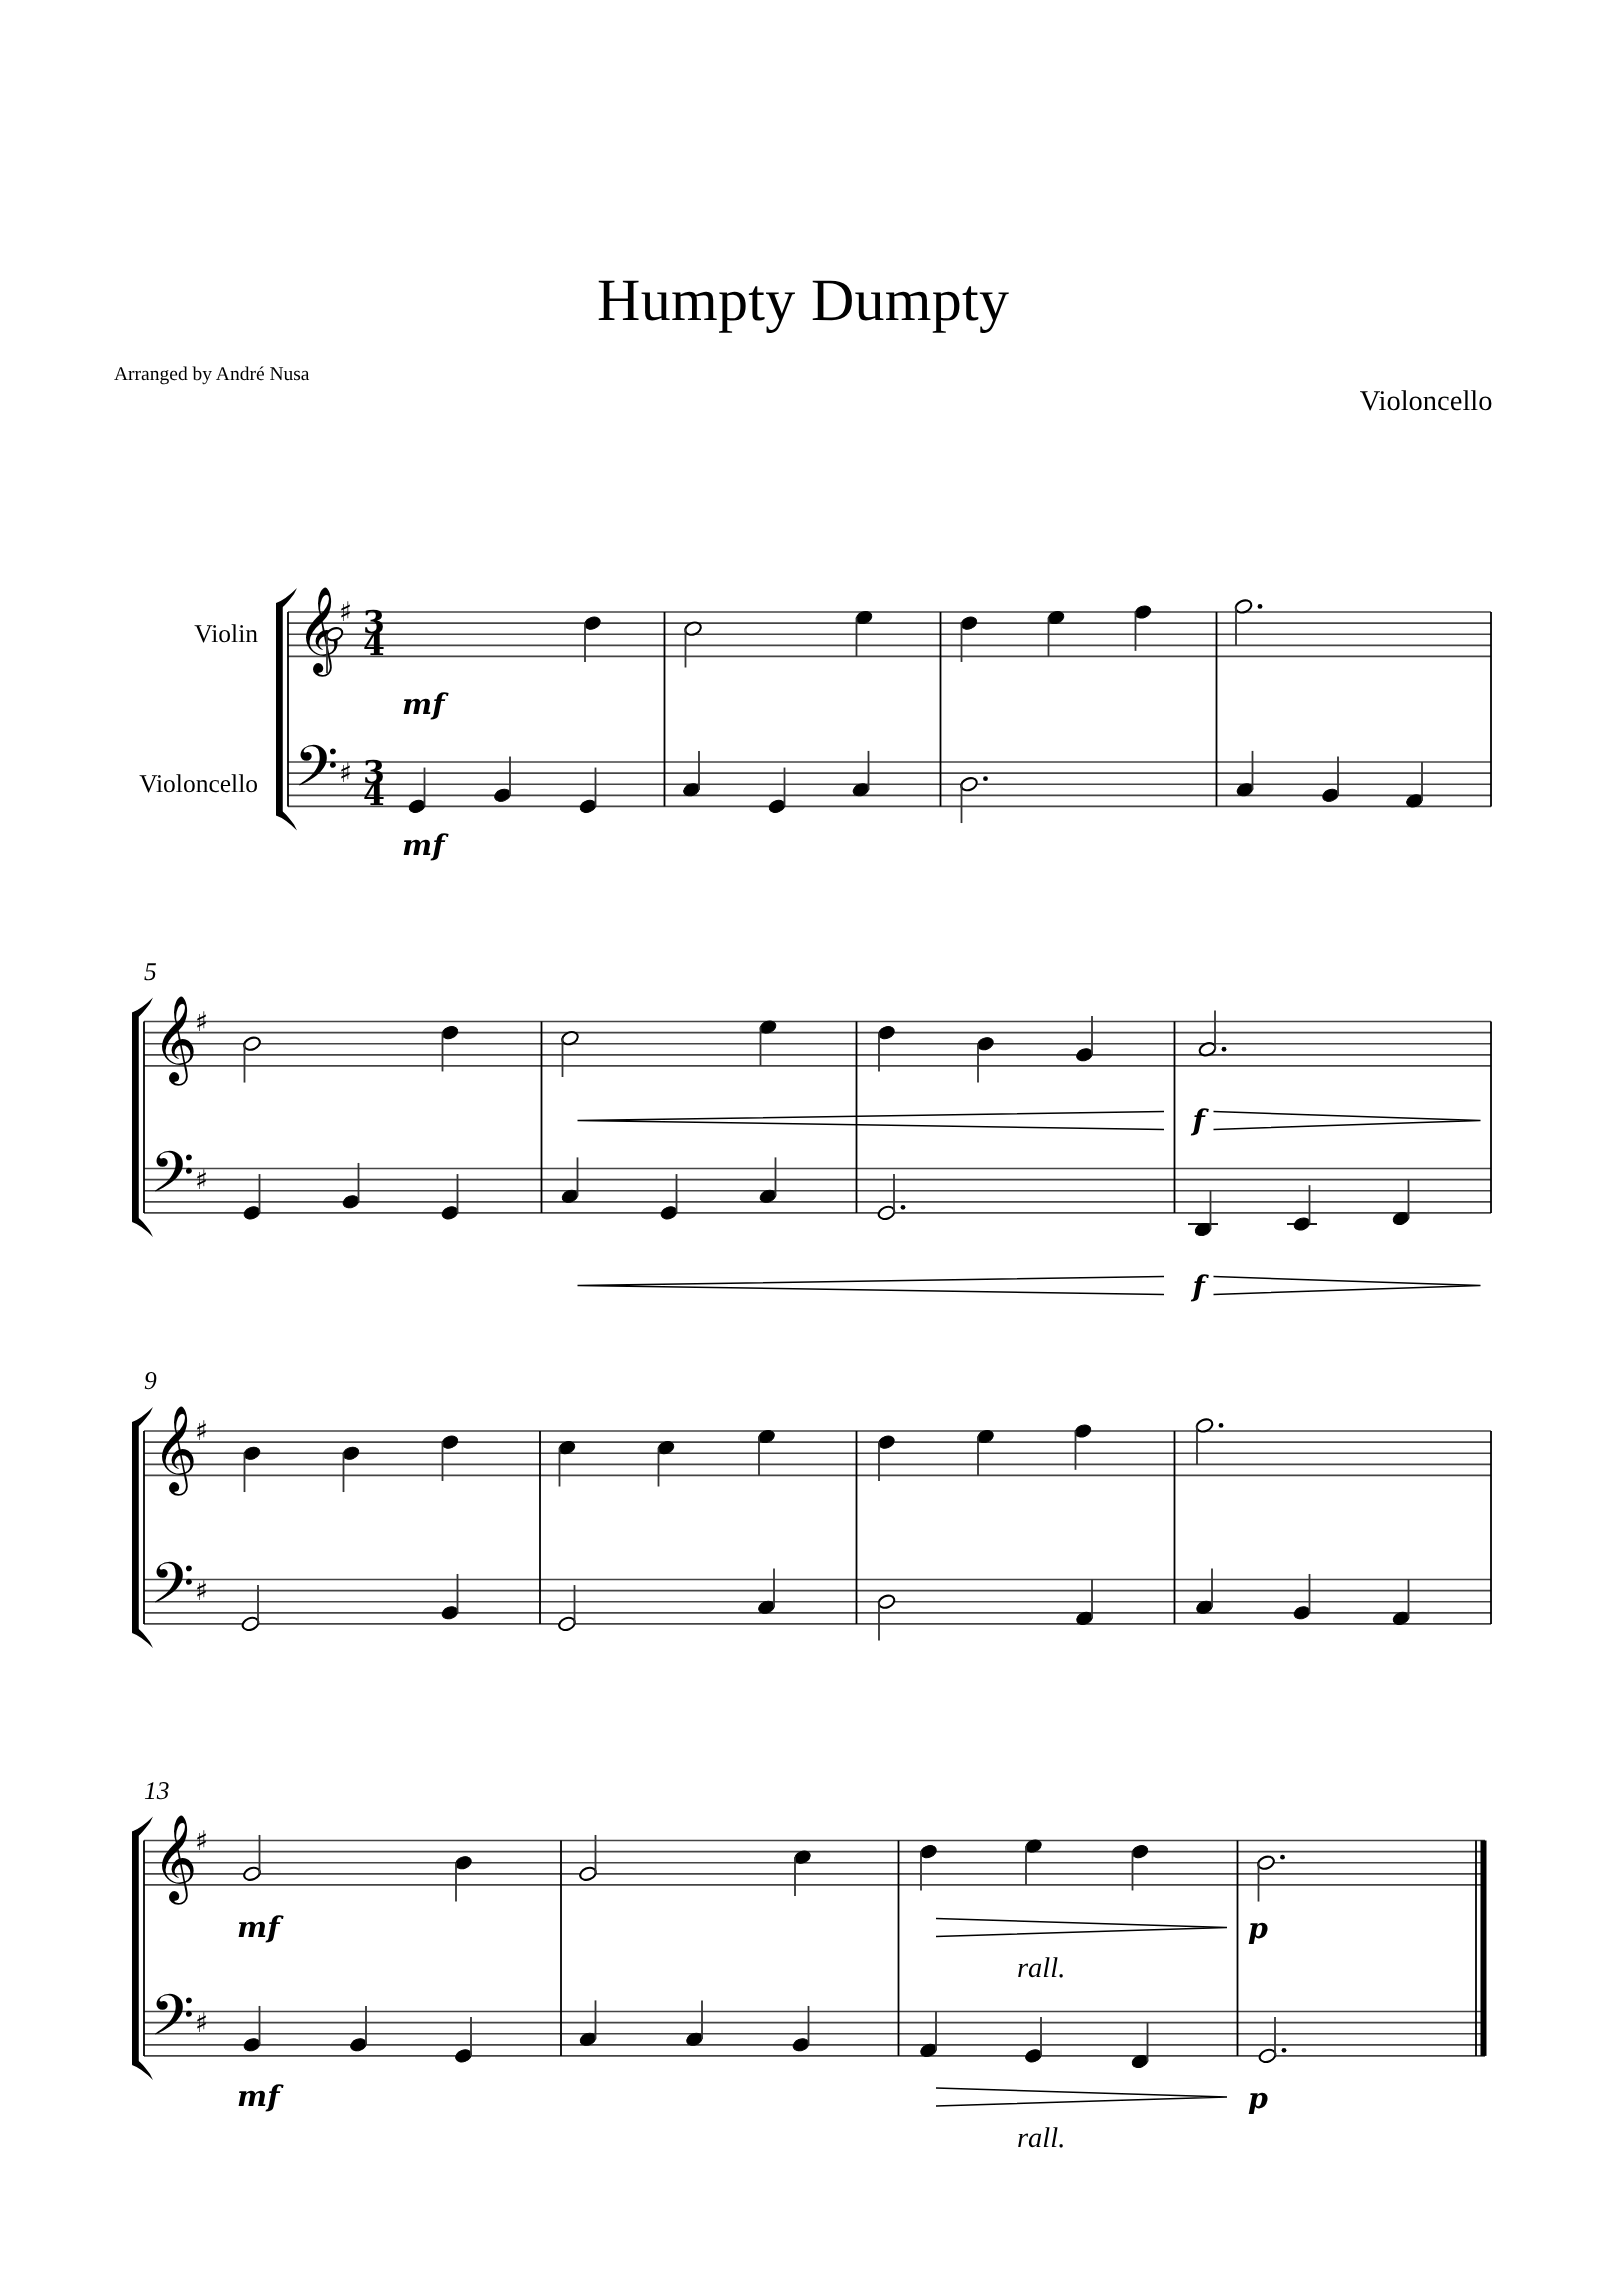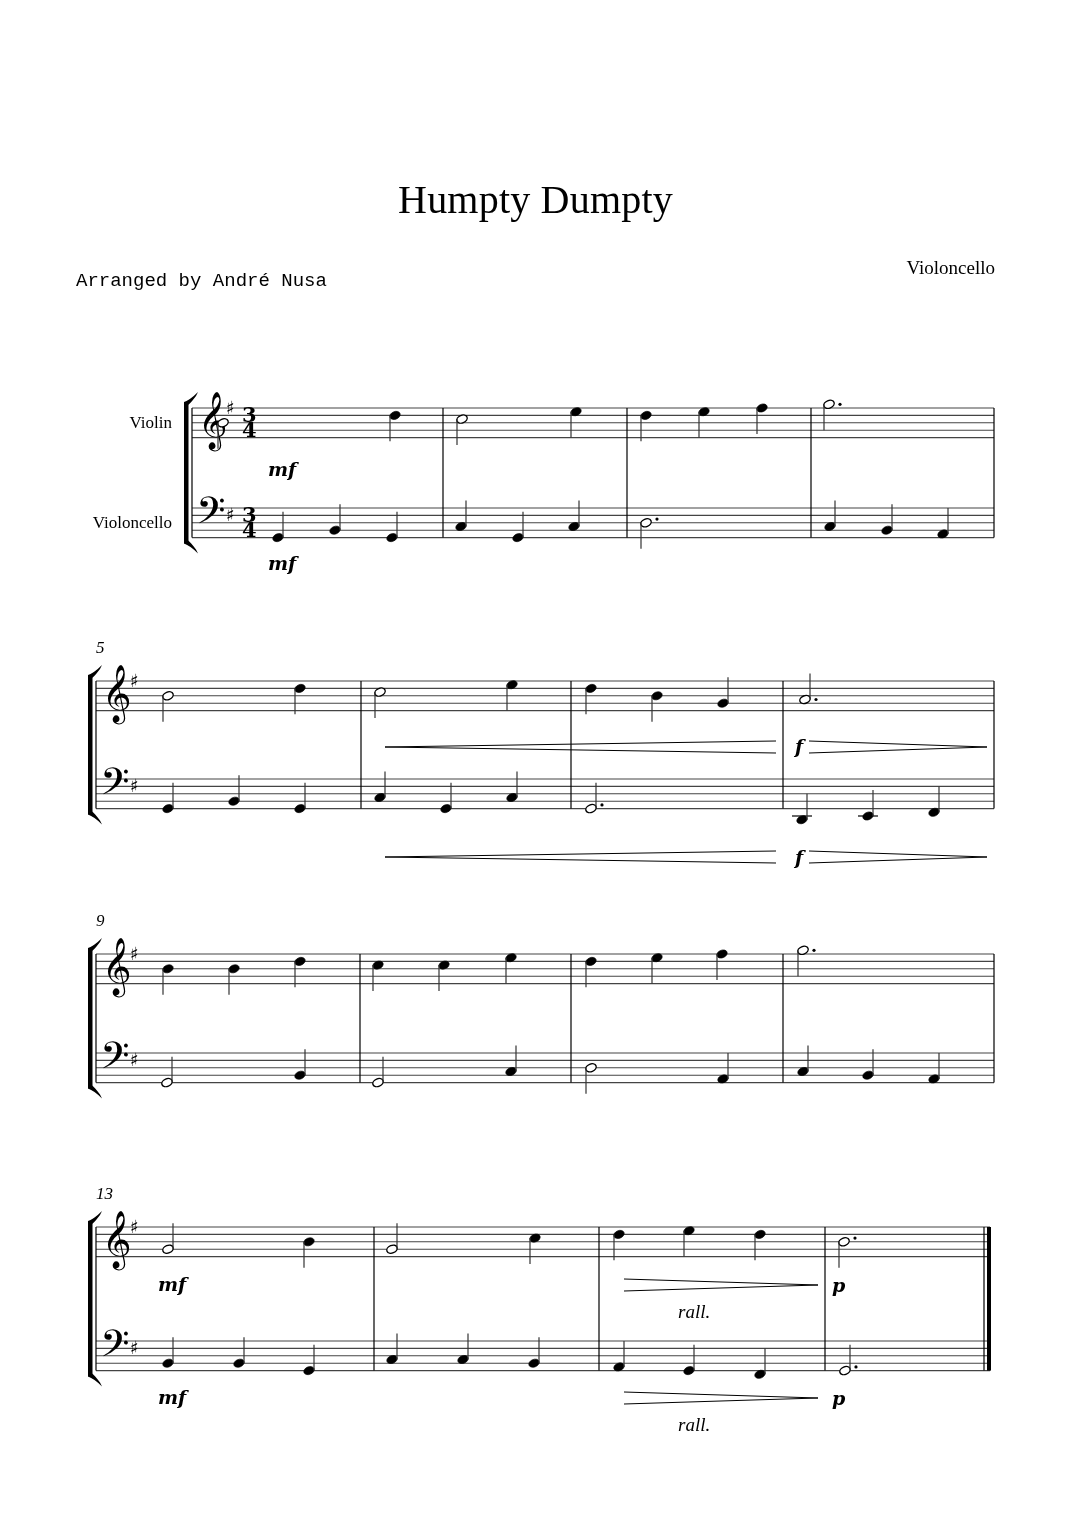--- a/index.html
+++ b/index.html
@@ -1,18 +1,18 @@
 <!DOCTYPE html>
 <html><head>
 <meta charset="utf-8">
 <style>
   html,body{margin:0;padding:0;background:#ffffff;}
   body{width:1071px;height:1515px;position:relative;overflow:hidden;font-family:"DejaVu Serif",serif;color:#000;}
   .title{position:absolute;top:176px;left:0;width:1071px;text-align:center;font-family:"Liberation Serif",serif;font-size:40px;letter-spacing:0.2px;}
-  .arranger{position:absolute;top:270px;left:76px;font-family:Liberation Mono, monospace;font-size:19px;}
+  .arranger{position:absolute;top:241px;left:76px;font-family:Liberation Serif, serif;font-size:13px;}
   .composer{position:absolute;top:257px;right:76px;font-family:"Liberation Serif",serif;font-size:19px;}
   svg#score{position:absolute;left:0;top:0;}
   .iname{font-family:"Liberation Serif",serif;font-size:17px;}
   .mnum{font-family:"Liberation Serif",serif;font-style:italic;font-size:17px;}
   .dyn{font-family:"DejaVu Serif",serif;font-style:italic;font-weight:bold;font-size:19px;}
   .tempo{font-family:"Liberation Serif",serif;font-style:italic;font-size:19px;}
 </style>
 </head>
 <body>
 

